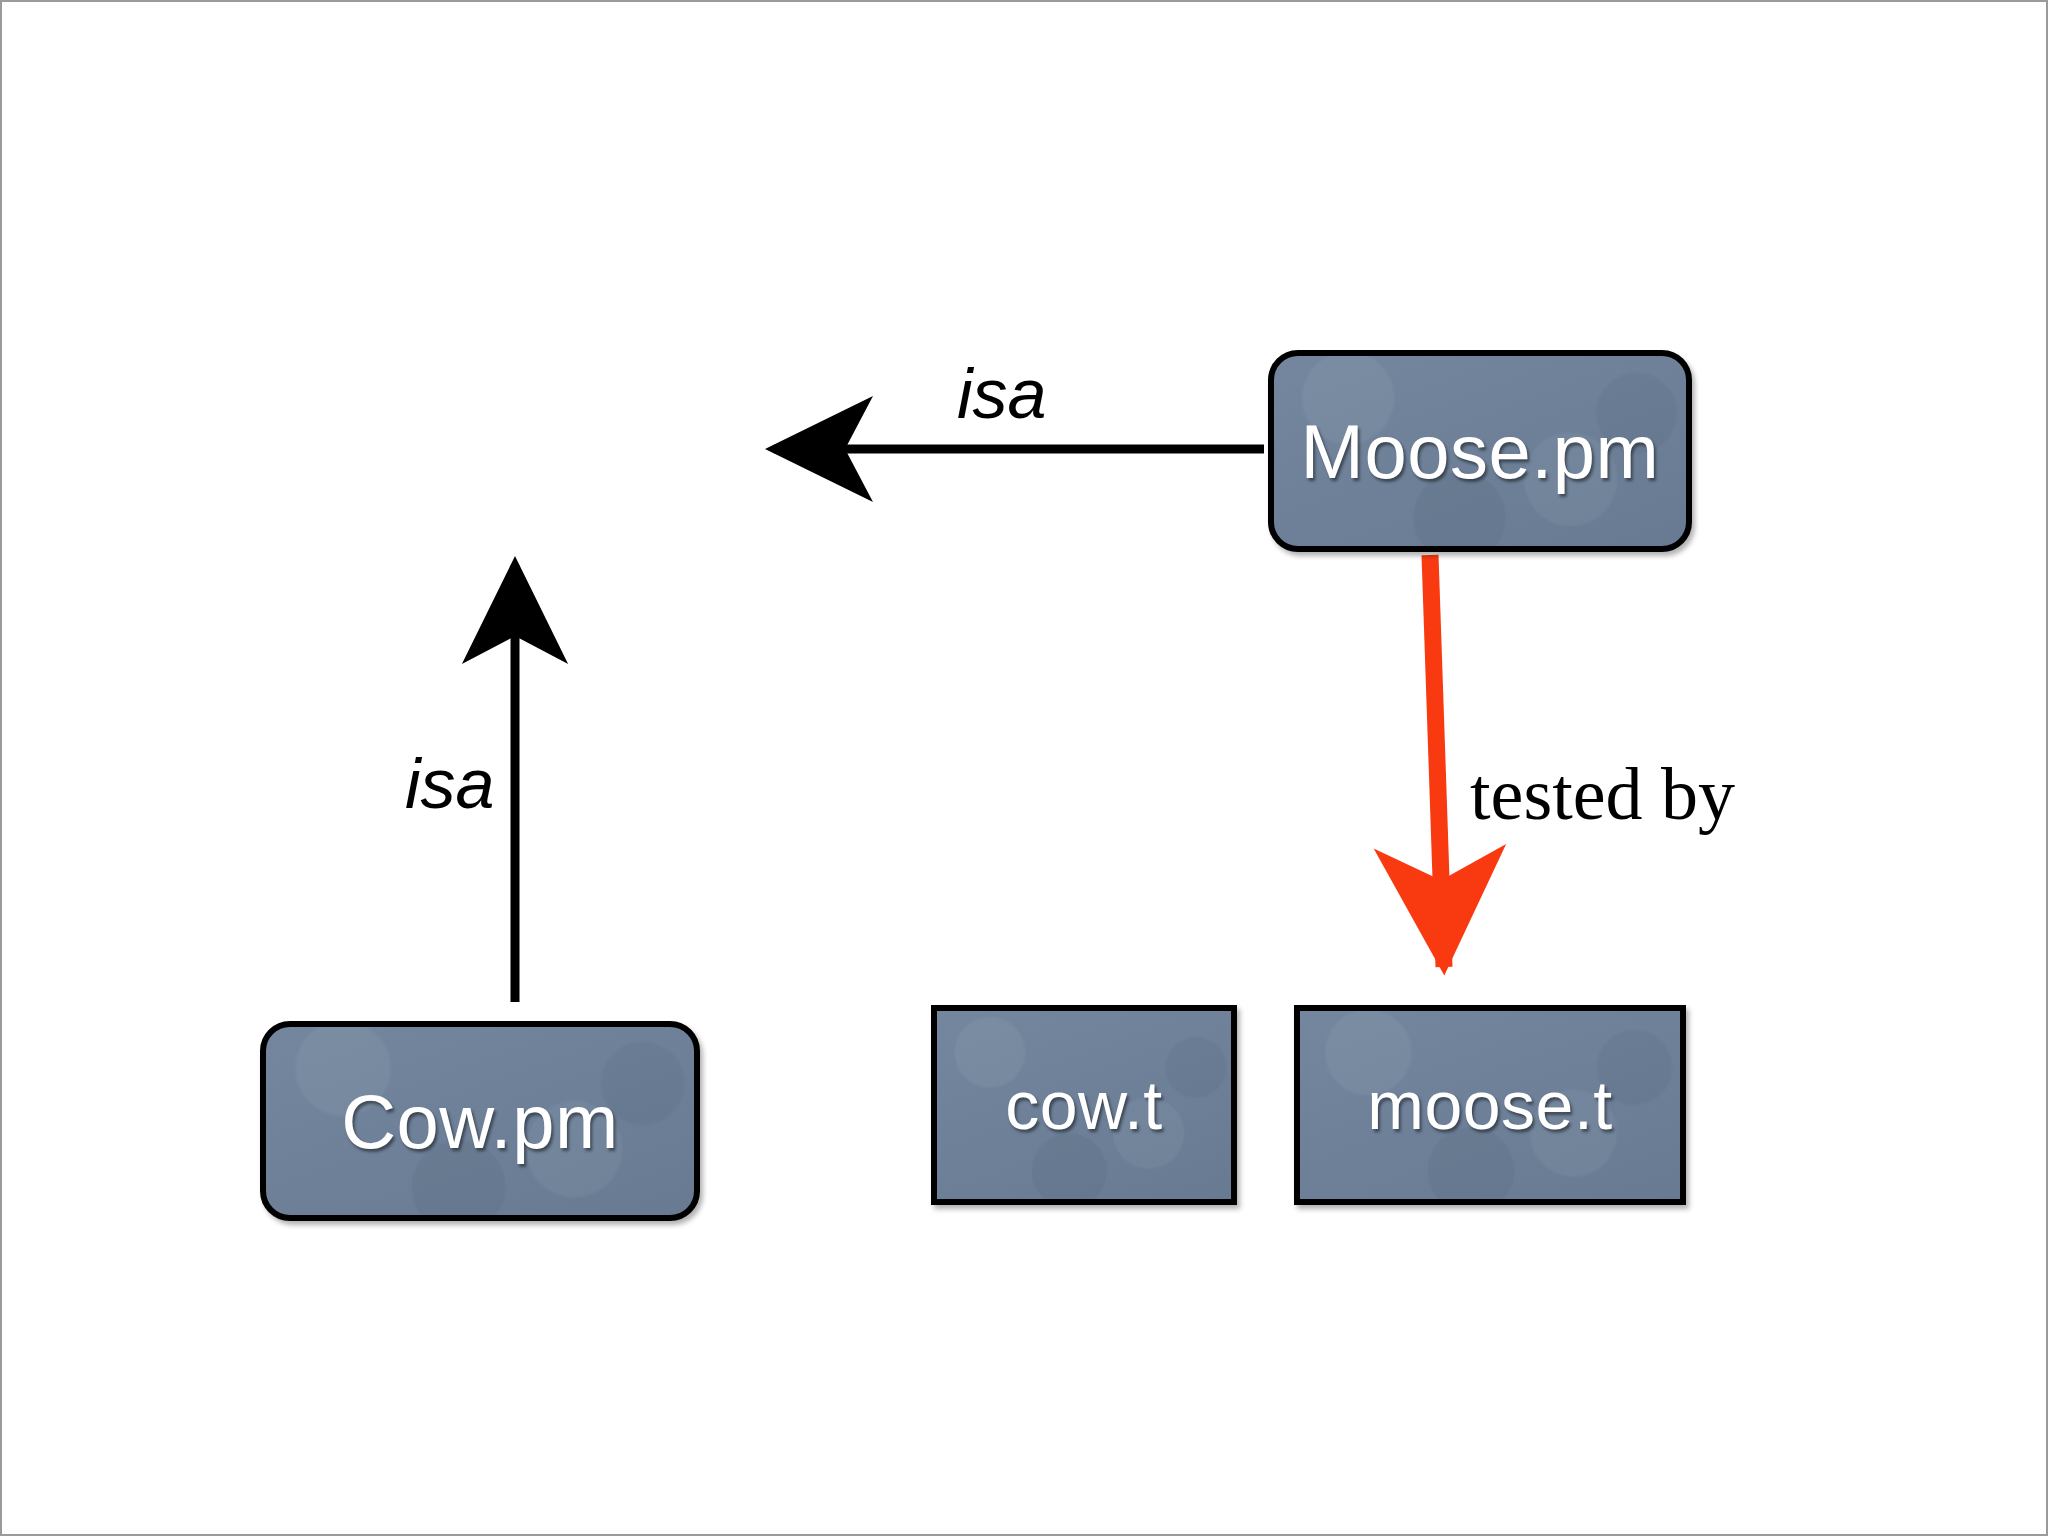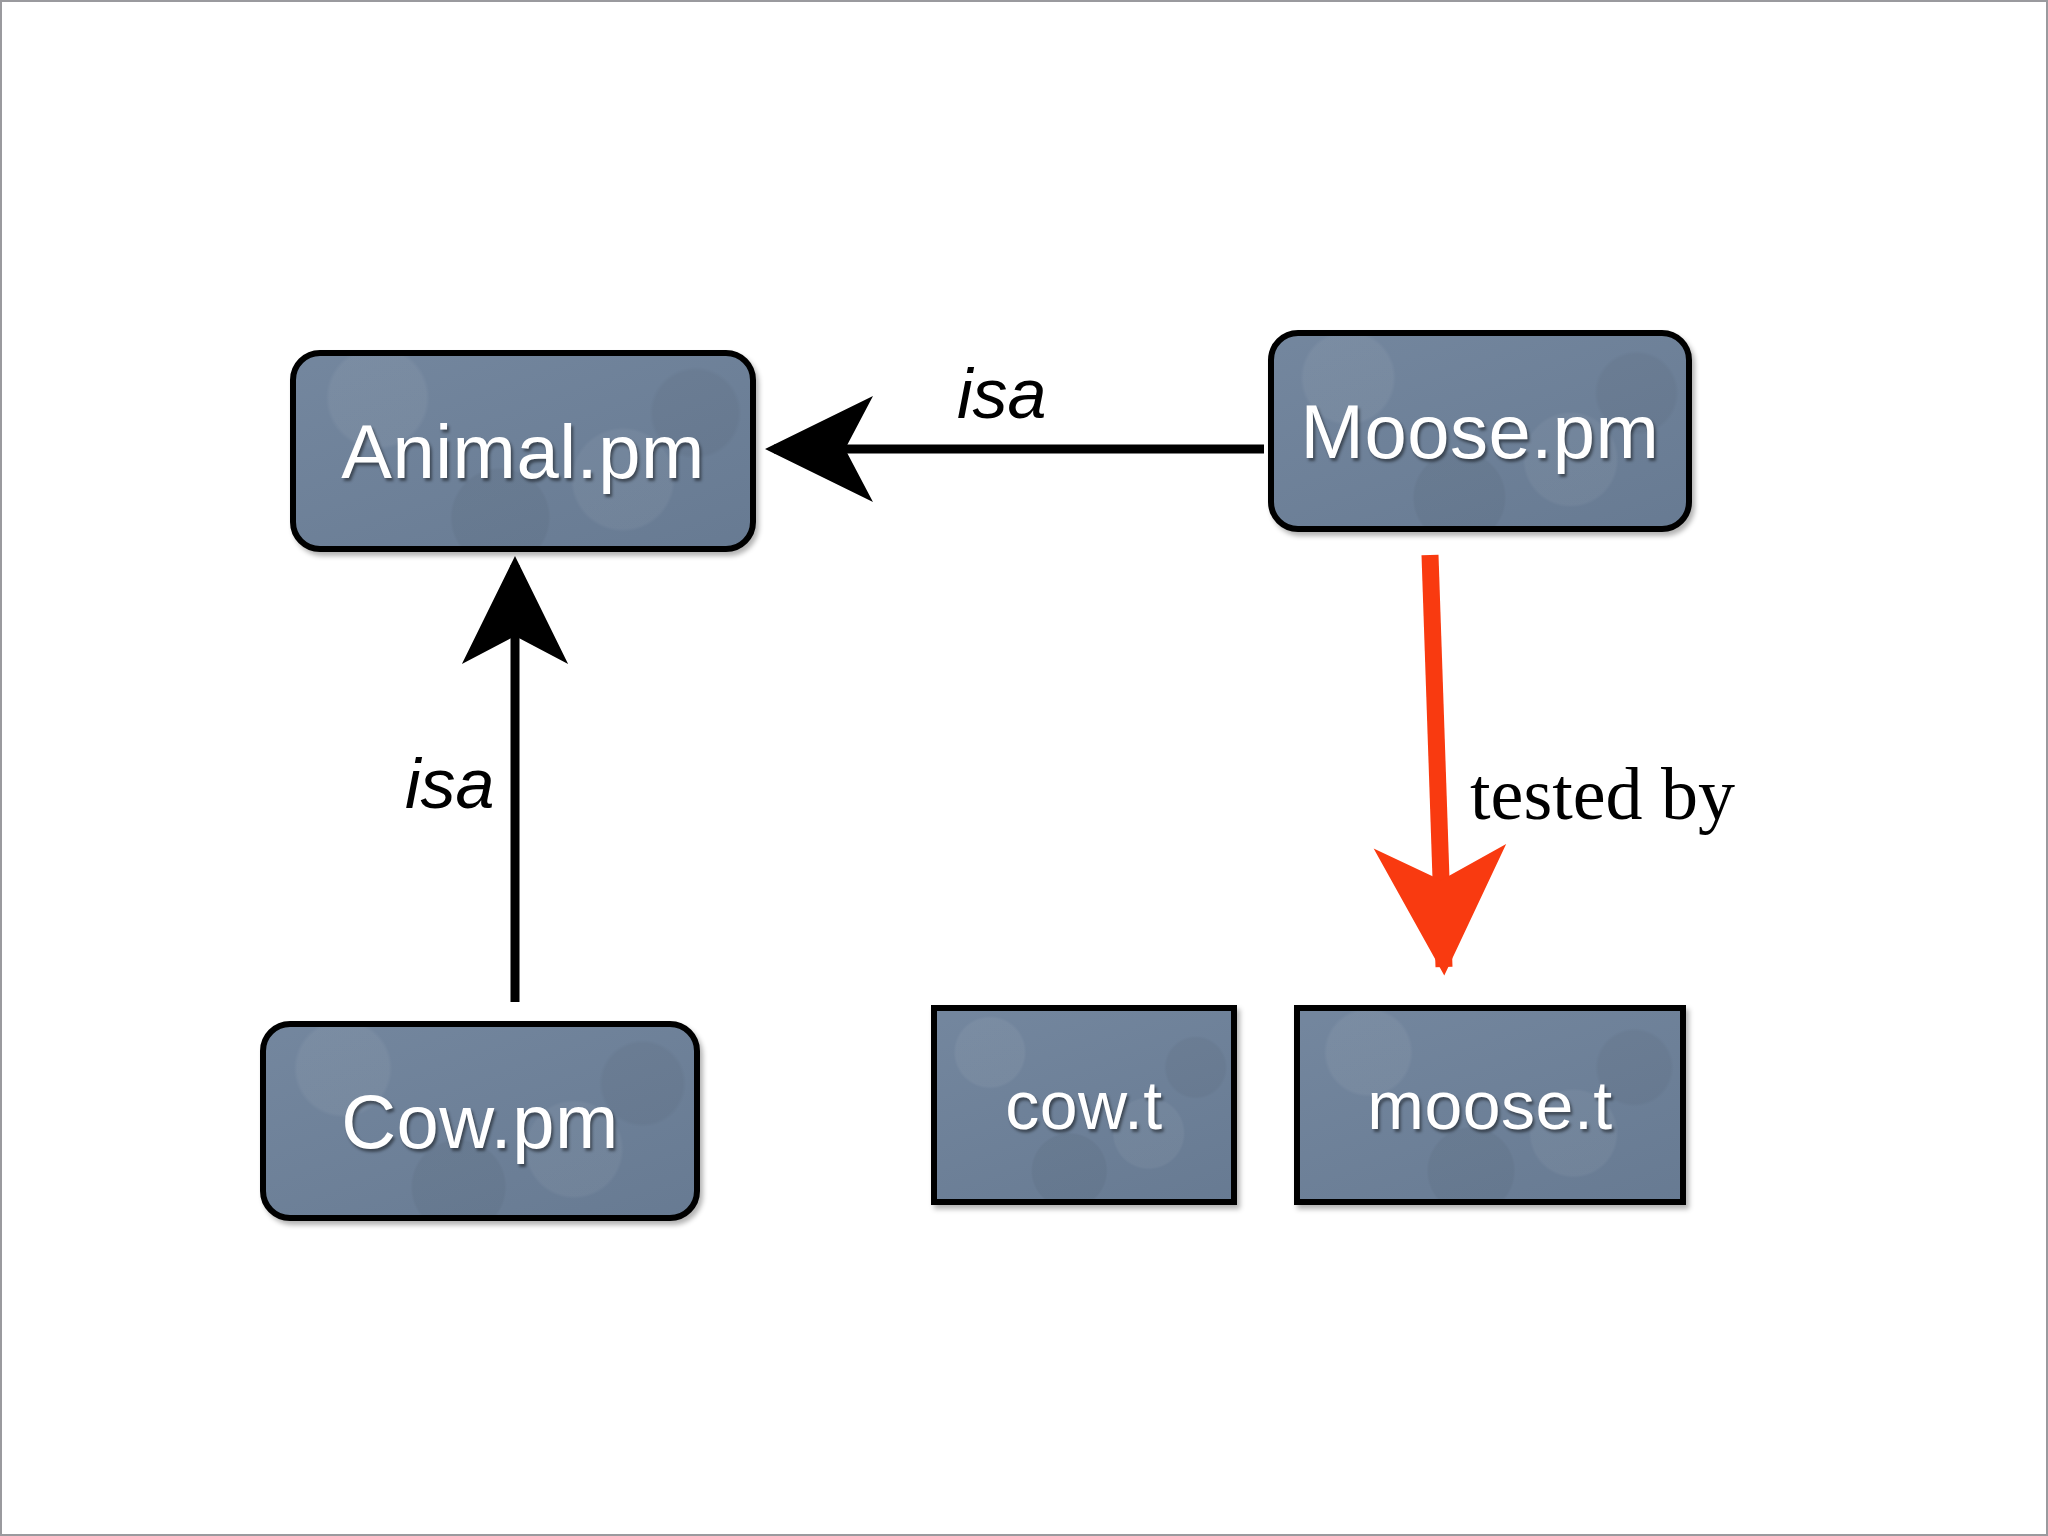--- a/index.html
+++ b/index.html
@@ -94,25 +94,22 @@
     <g>
       <line x1="513" y1="1000" x2="513" y2="563" stroke="#000000" stroke-width="9" marker-end="url(#arrowBlackLeft)"></line>
     </g>
 
      moose.t (red, vertical, arrow on bottom) --&gt;
     <g>
       <line x1="1428" y1="553" x2="1442" y2="965" stroke="#f93a10" stroke-width="17" marker-end="url(#arrowRed)"></line>
     </g>
   </svg>
 
-  <div class="node rounded" style="left:288px; top:348px; width:466px; height:202px;">
-    <span class="node-label label-lg">Animal.pm</span>
-  </div>
 
-  <div class="node rounded" style="left:1266px; top:328px; width:424px; height:202px;">
+  <div class="node rounded" style="left:1266px; top:348px; width:424px; height:202px;">
     <span class="node-label label-lg">Moose.pm</span>
   </div>
 
   <div class="node rounded" style="left:258px; top:1003px; width:440px; height:200px;margin-top:16px;">
     <span class="node-label label-lg">Cow.pm</span>
   </div>
 
   <div class="node sharp" style="left:929px; top:1003px; width:306px; height:200px;">
     <span class="node-label label-md">cow.t</span>
   </div>

